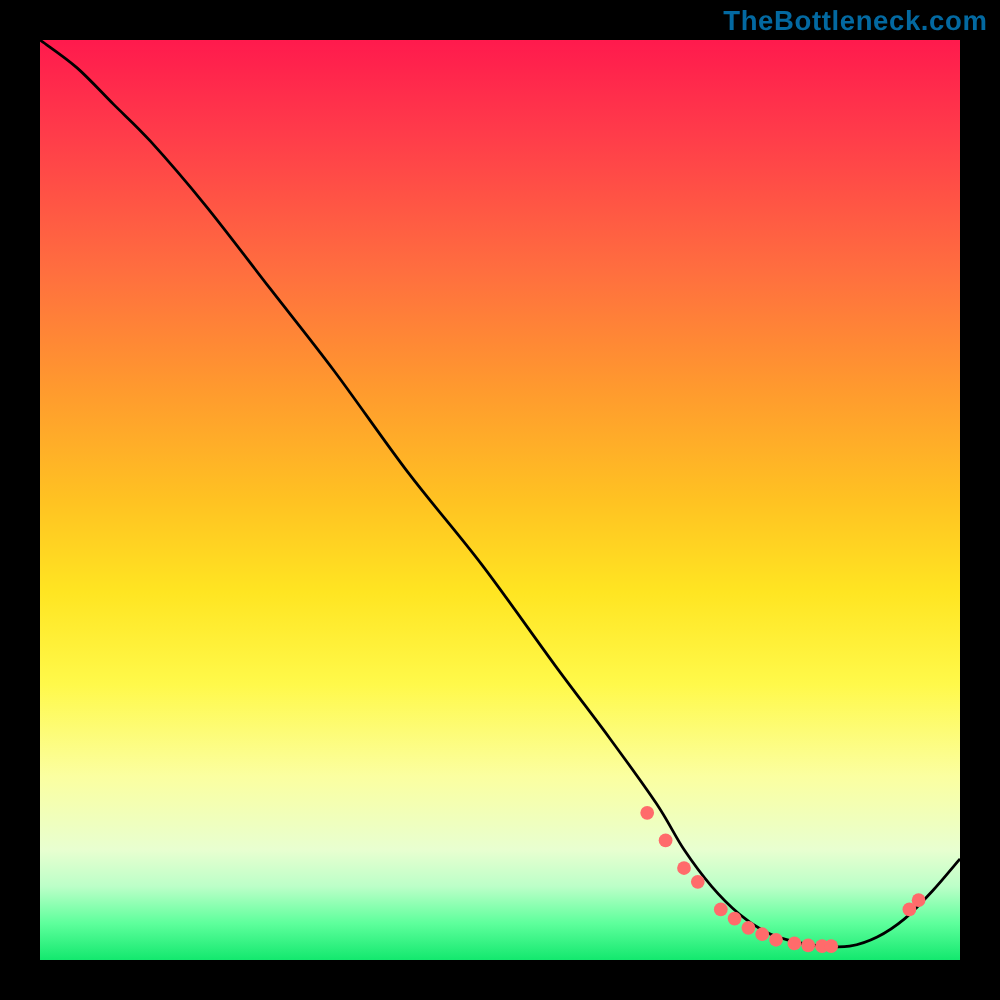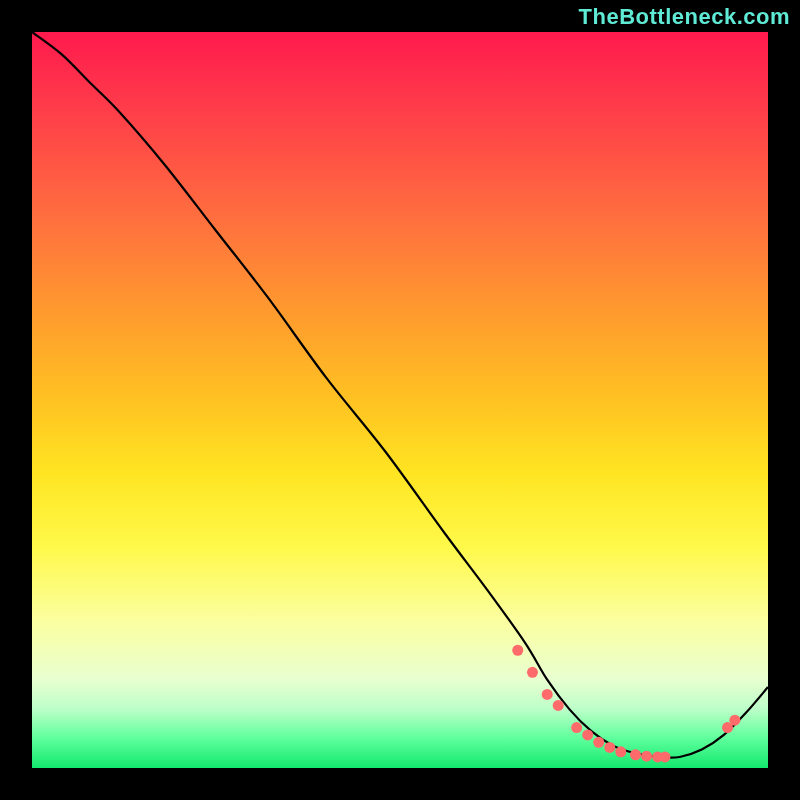--- a/index.html
+++ b/index.html
@@ -14,21 +14,21 @@
   .frame {
     position: relative;
     width: 800px;
     height: 800px;
     background: #000;
   }
   .watermark {
     position: absolute;
     top: 4px;
     right: 10px;
-    color: #5eead4;
+    color: #0369a1;
     font-size: 22px;
     font-weight: bold;
     letter-spacing: 0.5px;
   }
   .plot-area {
     position: absolute;
     left: 32px;
     top: 32px;
     width: 736px;
     height: 736px;

